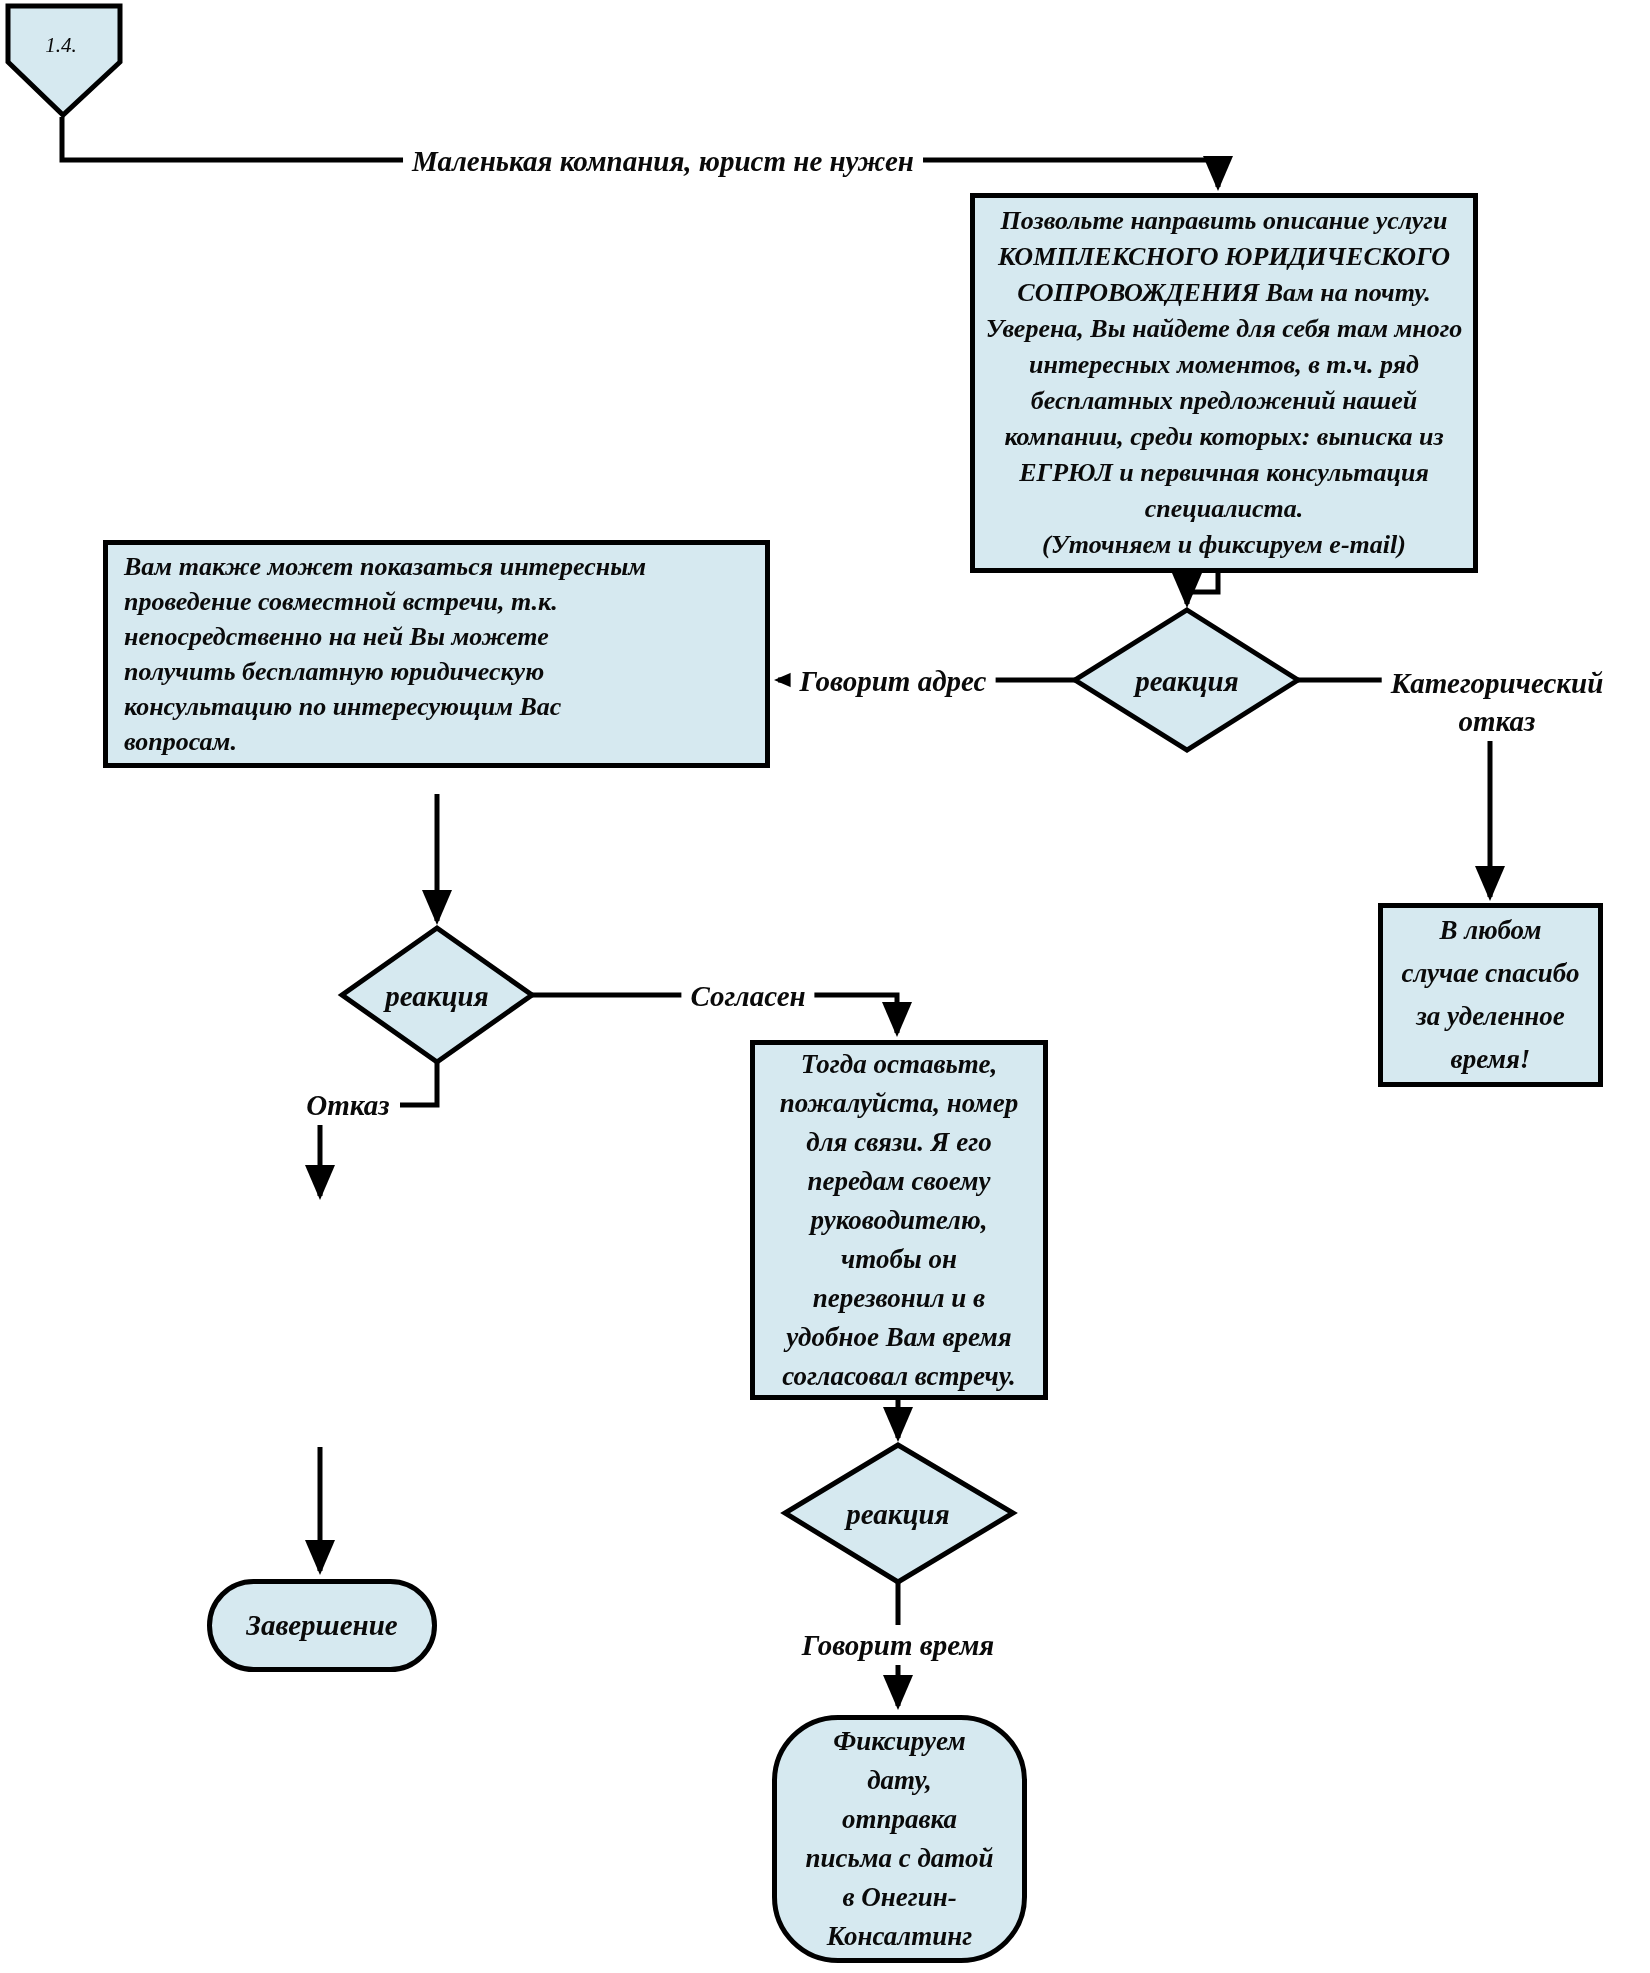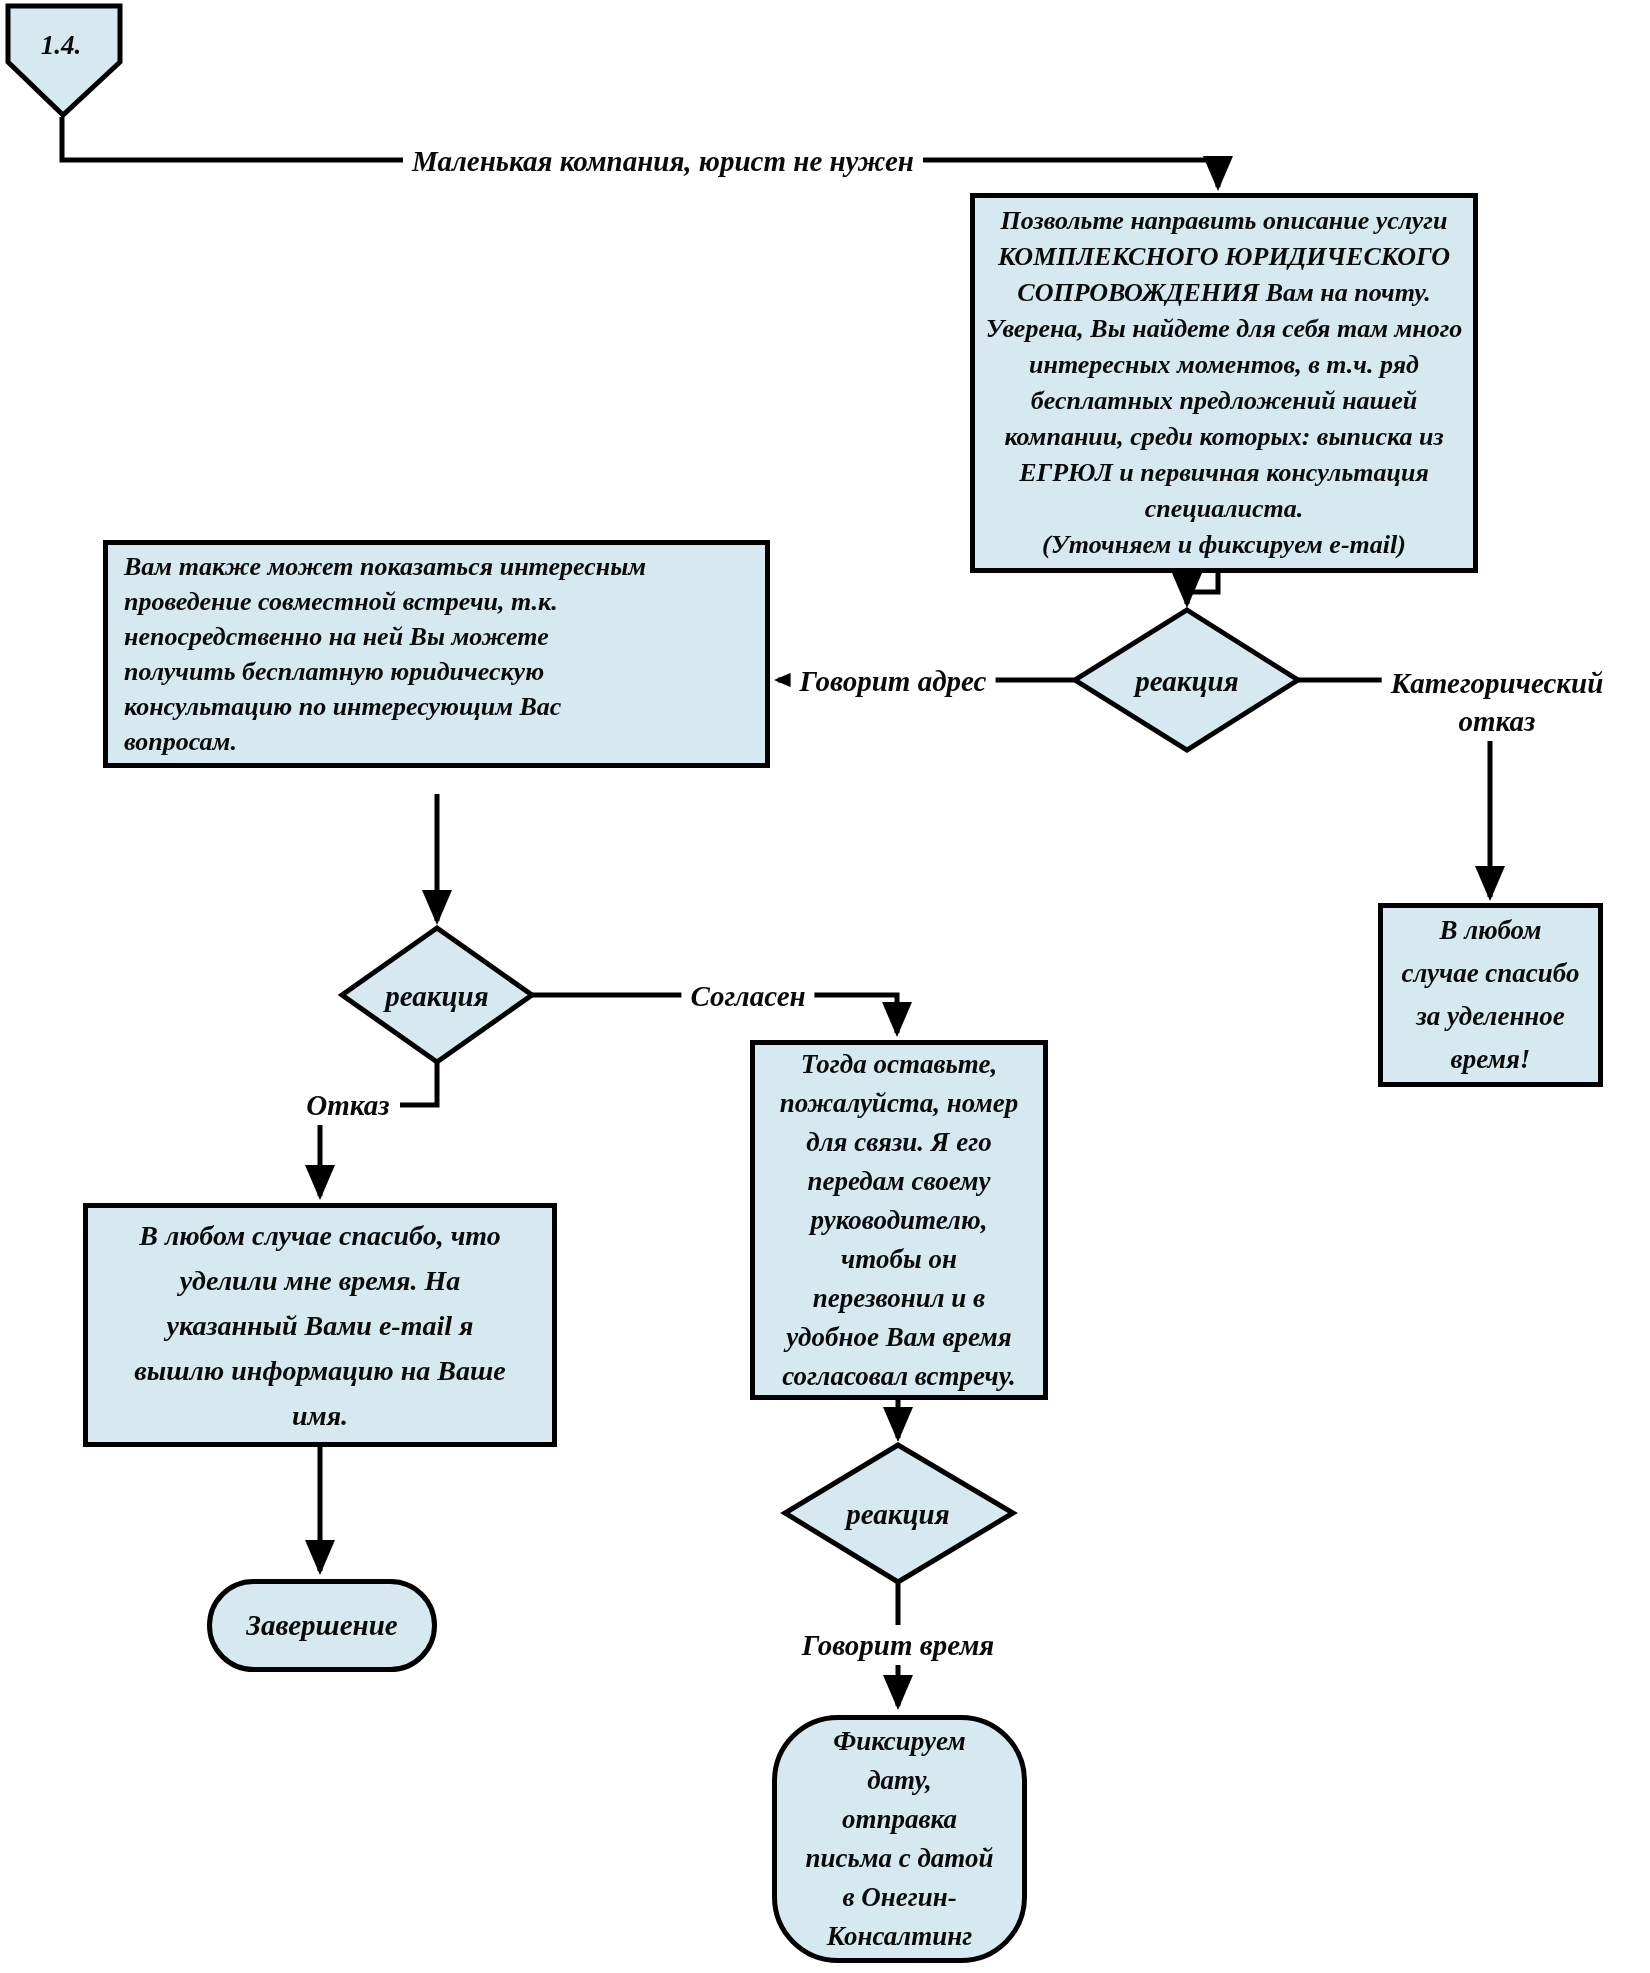--- a/index.html
+++ b/index.html
@@ -42,21 +42,21 @@
     font-weight:bold;font-style:italic;font-size:29px;
     white-space:nowrap;padding:1px 9px;text-align:center;line-height:38px;
   }
   .edge-label.multiline{white-space:pre-line;}
   .diamond-label{
     position:absolute;transform:translate(-50%,-50%);
     font-weight:bold;font-style:italic;font-size:29px;white-space:nowrap;
   }
   .start-label{
     position:absolute;transform:translate(-50%,-50%);
-    font-weight:bold;font-style:italic;font-size:27px;white-space:nowrap;
+    font-weight:normal;font-style:italic;font-size:21px;white-space:nowrap;
   }
 </style>
 </head>
 <body>
 
 <div id="canvas">
 
   <svg id="wires" width="1650" height="1973" viewBox="0 0 1650 1973">
     <defs>
       <marker id="arr" markerUnits="strokeWidth" markerWidth="7" markerHeight="6" refX="6.2" refY="3" orient="auto">
@@ -118,27 +118,20 @@
 пожалуйста, номер
 для связи. Я его
 передам своему
 руководителю,
 чтобы он
 перезвонил и в
 удобное Вам время
 согласовал встречу.</div>
   </div>
 
-  <div class="box b-bleft">
-    <div class="node-text">В любом случае спасибо, что
-уделили мне время. На
-указанный Вами  e-mail  я
-вышлю информацию на Ваше
-имя.</div>
-  </div>
 
   <div class="box term2">
     <div class="node-text">Фиксируем
 дату,
 отправка
 письма с датой
 в Онегин-
 Консалтинг</div>
   </div>
 

